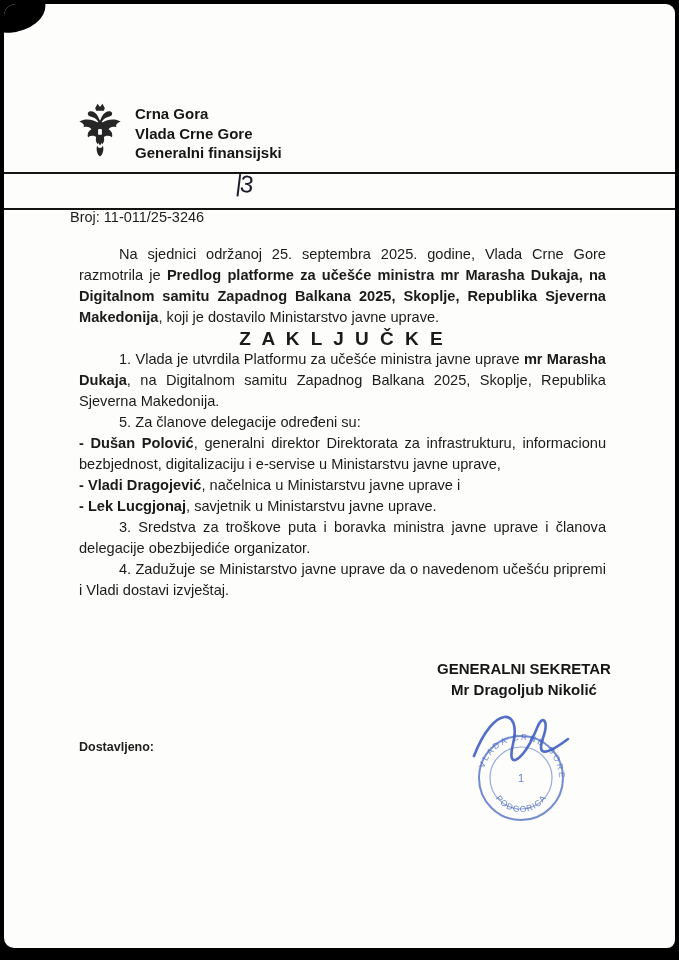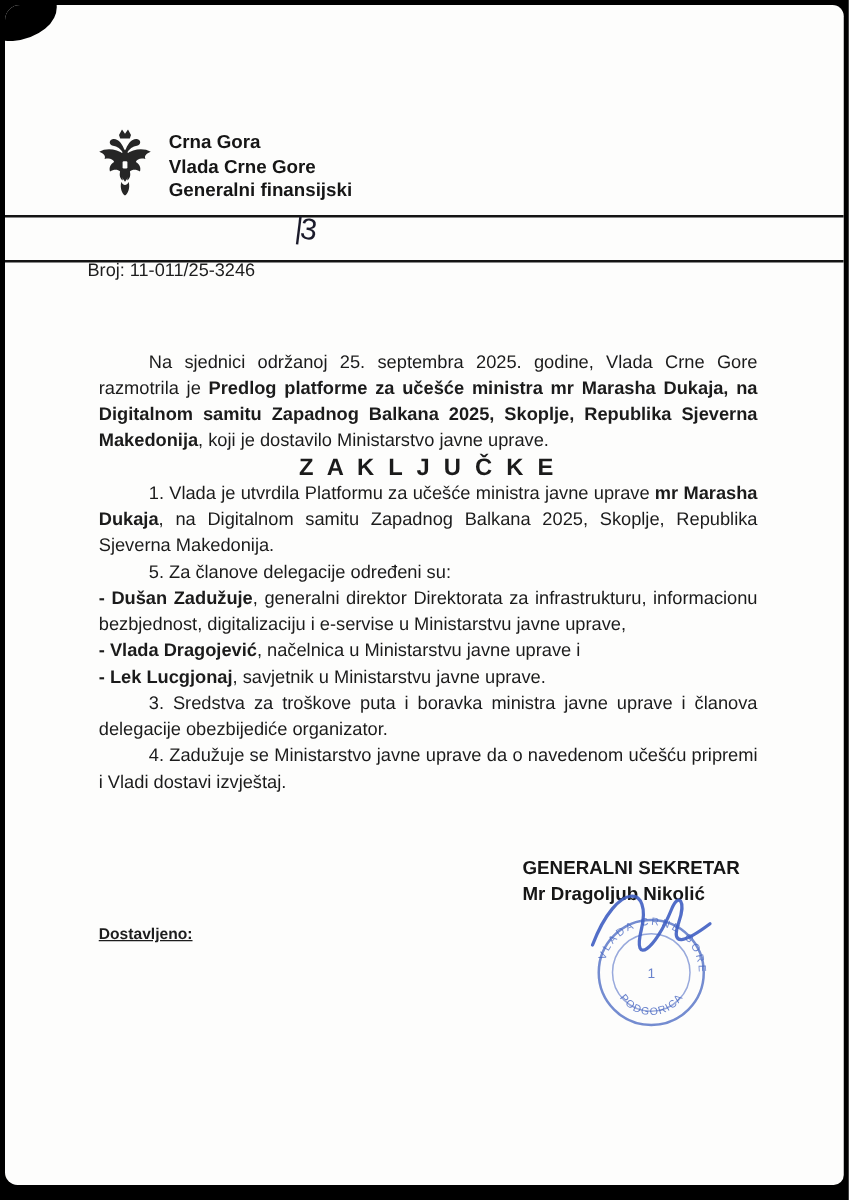--- a/index.html
+++ b/index.html
@@ -31,37 +31,37 @@
   .rule.r2 { top:204px; }
   .meta-number { position:absolute; left:66px; top:177px; font-size:14.5px;margin-top:28px; }
   .meta-handwritten {
     position:absolute; left:232px; top:166px; font-size:24px; color:#1b1b2b;
     transform:rotate(7deg); font-weight:400; letter-spacing:-2px; z-index:5;
   }
   .meta-date { position:absolute; left:341px; top:177px; font-size:14.5px; }
   
   .content {
     position:absolute; left:75px; top:240px; width:527px;
-    font-size:14.6px; line-height:21px; text-align:justify; color:#1b1b1b;margin-top:36px;
+    font-size:14.6px; line-height:21px; text-align:justify; color:#1b1b1b;
   }
   .content p { margin:0; }
   .indent { text-indent:40px; }
   b, .b { font-weight:700; }
   .conclusions-title {
     text-align:center; font-weight:700; letter-spacing:3px;
     margin:13px 0 14px 0; text-indent:0; font-size:19px;
   }
   
-  .sig-block { position:absolute; left:414px; top:680px; width:212px; }
+  .sig-block { position:absolute; left:414px; top:654px; width:212px; text-align:center; }
   .sig-block div { font-weight:700; font-size:15px; line-height:21px; color:#161616; }
   
   .stamp-wrap { position:absolute; left:432px; top:694px; width:170px; height:132px; z-index:4; }
   
   .distribution { position:absolute; left:75px; top:736px; font-size:12px; line-height:14.5px; }
-  .distribution .title { font-weight:700; font-size:12.5px; margin-bottom:2px;text-decoration:underline; }
+  .distribution .title { font-weight:700; font-size:12.5px; margin-bottom:2px; }
 </style>
 </head>
 <body>
 
 <div class="paper">
   <div class="corner-blob"></div>
 
   <div class="coa">
     <svg width="48" height="60" viewBox="0 0 100 120" fill="#262626" xmlns="http://www.w3.org/2000/svg">
       <path d="M40 12 L45 3 L50 10 L55 3 L60 12 L58 18 L42 18 Z"></path>
@@ -85,22 +85,22 @@
   <div class="rule r2"></div>
 
   <div class="meta-number">Broj: 11-011/25-3246</div>
   <div class="meta-handwritten">|3</div>
 
   <div class="content">
     <p class="indent"><span>Na sjednici održanoj 25. septembra 2025. godine, Vlada Crne Gore razmotrila je </span><b>Predlog platforme za učešće ministra mr Marasha Dukaja, na Digitalnom samitu Zapadnog Balkana 2025, Skoplje, Republika Sjeverna Makedonija</b><span>, koji je dostavilo Ministarstvo javne uprave.</span></p>
     <p class="conclusions-title">Z A K L J U Č K E</p>
     <p class="indent"><span>1. Vlada je utvrdila Platformu za učešće ministra javne uprave </span><b>mr Marasha Dukaja</b><span>, na Digitalnom samitu Zapadnog Balkana 2025, Skoplje, Republika Sjeverna Makedonija.</span></p>
     <p class="indent">5. Za članove delegacije određeni su:</p>
-    <p><b>- Dušan Zadužuje</b><span>, generalni direktor Direktorata za infrastrukturu, informacionu bezbjednost, digitalizaciju i e-servise u Ministarstvu javne uprave,</span></p>
-    <p><b>- Vlada Dragojević</b><span>, načelnica u Ministarstvu javne uprave i</span></p>
+    <p><b>- Dušan Polović</b><span>, generalni direktor Direktorata za infrastrukturu, informacionu bezbjednost, digitalizaciju i e-servise u Ministarstvu javne uprave,</span></p>
+    <p><b>- Vladi Dragojević</b><span>, načelnica u Ministarstvu javne uprave i</span></p>
     <p><b>- Lek Lucgjonaj</b><span>, savjetnik u Ministarstvu javne uprave.</span></p>
     <p class="indent">3. Sredstva za troškove puta i boravka ministra javne uprave i članova delegacije obezbijediće organizator.</p>
     <p class="indent">4. Zadužuje se Ministarstvo javne uprave da o navedenom učešću pripremi i Vladi dostavi izvještaj.</p>
   </div>
 
   <div class="sig-block">
     <div>GENERALNI SEKRETAR</div>
     <div>Mr Dragoljub Nikolić</div>
   </div>
 

